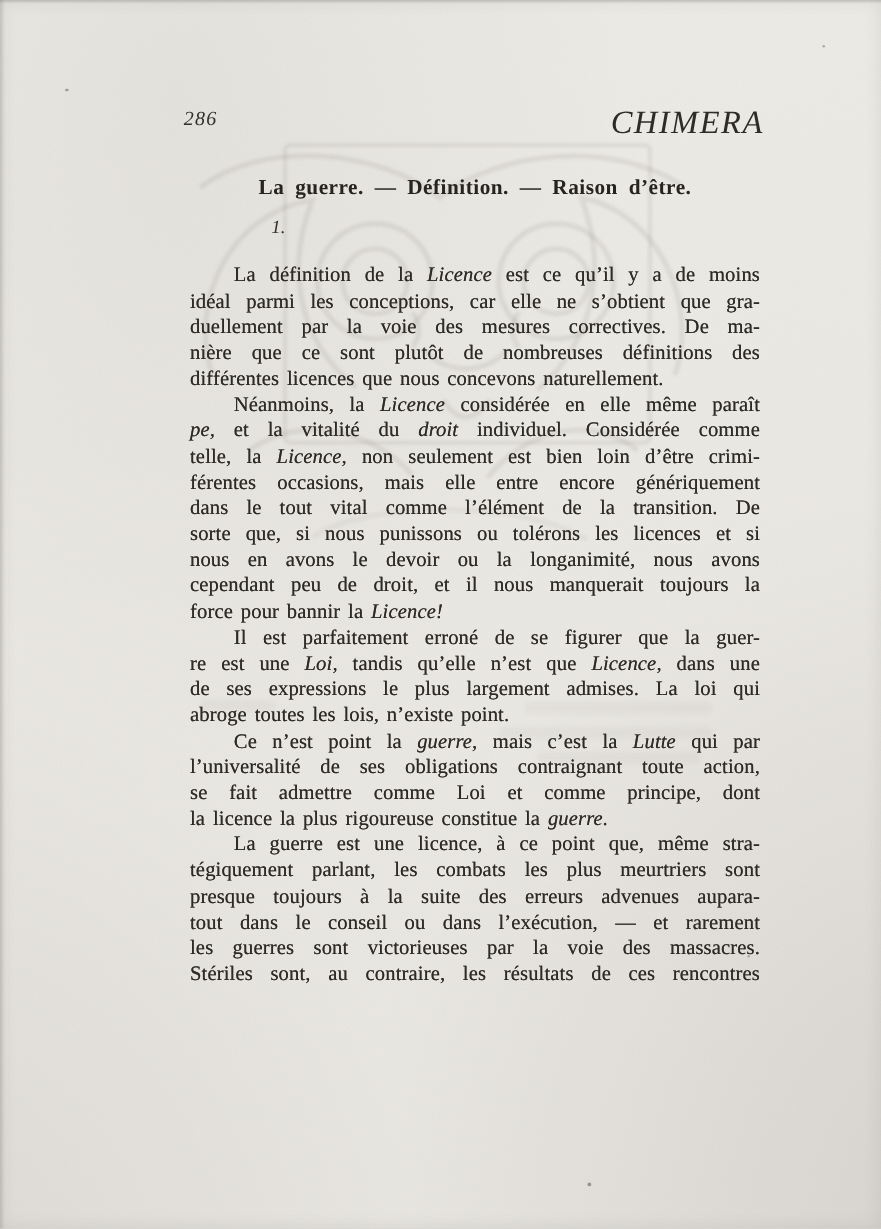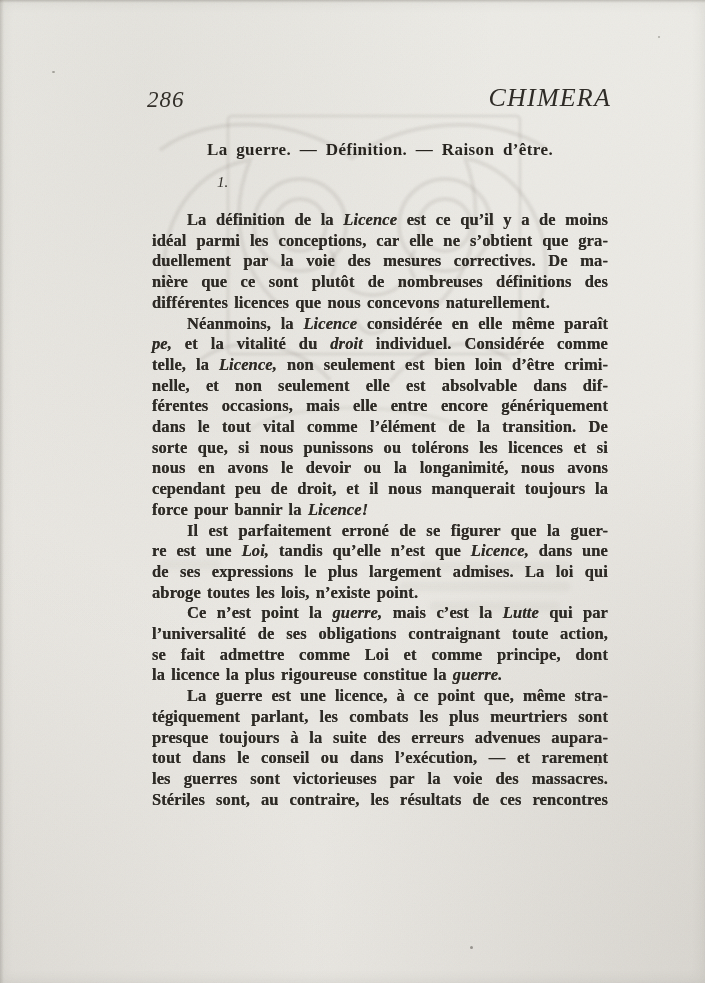--- a/index.html
+++ b/index.html
@@ -15,21 +15,21 @@
       radial-gradient(ellipse at 108% 98%, rgba(125,118,106,.16), rgba(125,118,106,0) 42%),
       radial-gradient(ellipse at -6% 106%, rgba(125,118,106,.10), rgba(125,118,106,0) 36%),
       radial-gradient(ellipse at 20% 8%, rgba(125,118,106,.07), rgba(125,118,106,0) 45%),
       linear-gradient(180deg, #ecebe6 0%, #eae8e3 55%, #e8e6e1 100%);
     box-shadow: inset 0 0 14px rgba(60,55,45,.10);
   }
   .ghost{position:absolute;left:0;top:0;pointer-events:none;}
   .noise{position:absolute;left:0;top:0;opacity:.05;mix-blend-mode:multiply;pointer-events:none;}
   .pagenum{
     position:absolute;left:147px;top:87px;
-    font-style:italic;font-size:23px;letter-spacing:1px;color:#33302a;
+    font-style:italic;font-size:16px;letter-spacing:1px;color:#33302a;
   }
   .running{
     position:absolute;right:94px;top:83px;
     font-style:italic;font-size:26px;letter-spacing:1.2px;color:#2f2c27;
   }
   .title{
     position:absolute;left:152px;top:140px;width:456px;
     text-align:center;font-weight:bold;font-size:17px;
     letter-spacing:.4px;word-spacing:4px;color:#27241f;
   }
@@ -37,21 +37,21 @@
     position:absolute;left:217px;top:174px;
     font-style:italic;font-size:15px;color:#33302a;
   }
   .body{
     position:absolute;left:152px;top:210px;width:456px;
     font-size:16.5px;line-height:20.7px;
     letter-spacing:.1px;
     color:#2e2b26;
     text-shadow:0 0 .5px rgba(46,43,38,.85);
   }
-  .line{text-align:justify;text-align-last:justify;font-weight:bold;}
+  .line{text-align:justify;text-align-last:justify;}
   .line.last{text-align-last:left;word-spacing:2px;}
   .line.indent{text-indent:35px;}
   .it{font-style:italic;}
   .speck{position:absolute;border-radius:50%;background:#4d4a43;pointer-events:none;}
 </style>
 </head>
 <body>
 
 <div class="page">
 
@@ -90,21 +90,20 @@
         <div class="line indent"><span>La définition de la </span><span class="it">Licence</span><span> est ce qu’il y a de moins</span></div>
         <div class="line"><span>idéal parmi les conceptions, car elle ne s’obtient que gra-</span></div>
         <div class="line"><span>duellement par la voie des mesures correctives.  De ma-</span></div>
         <div class="line"><span>nière que ce sont plutôt de nombreuses définitions des</span></div>
         <div class="line last"><span>différentes licences que nous concevons naturellement.</span></div>
       </div>
       <div>
         <div class="line indent"><span>Néanmoins, la </span><span class="it">Licence</span><span> considérée en elle même paraît</span></div>
         <div class="line"><span class="it">pe,</span><span> et la vitalité du </span><span class="it">droit</span><span> individuel.  Considérée comme</span></div>
         <div class="line"><span>telle, la </span><span class="it">Licence,</span><span> non seulement est bien loin d’être crimi-</span></div>
-        <div class="line"><span>nelle, et non seulement elle est absolvable dans dif-</span></div>
         <div class="line"><span>férentes occasions, mais elle entre encore génériquement</span></div>
         <div class="line"><span>dans le tout vital comme l’élément de la transition.  De</span></div>
         <div class="line"><span>sorte que, si nous punissons ou tolérons les licences et si</span></div>
         <div class="line"><span>nous en avons le devoir ou la longanimité, nous avons</span></div>
         <div class="line"><span>cependant peu de droit, et il nous manquerait toujours la</span></div>
         <div class="line last"><span>force pour bannir la </span><span class="it">Licence!</span></div>
       </div>
       <div>
         <div class="line indent"><span>Il est parfaitement erroné de se figurer que la guer-</span></div>
         <div class="line"><span>re est une </span><span class="it">Loi,</span><span> tandis qu’elle n’est que </span><span class="it">Licence,</span><span> dans une</span></div>

